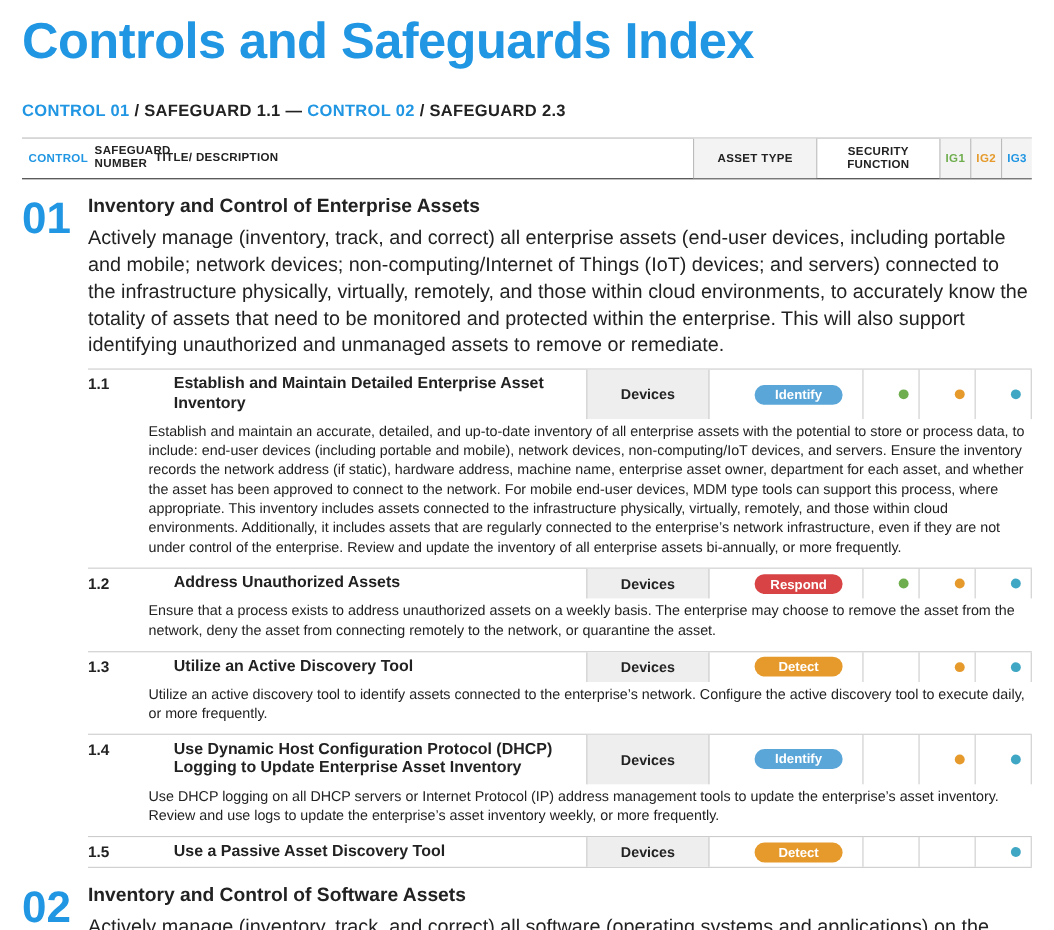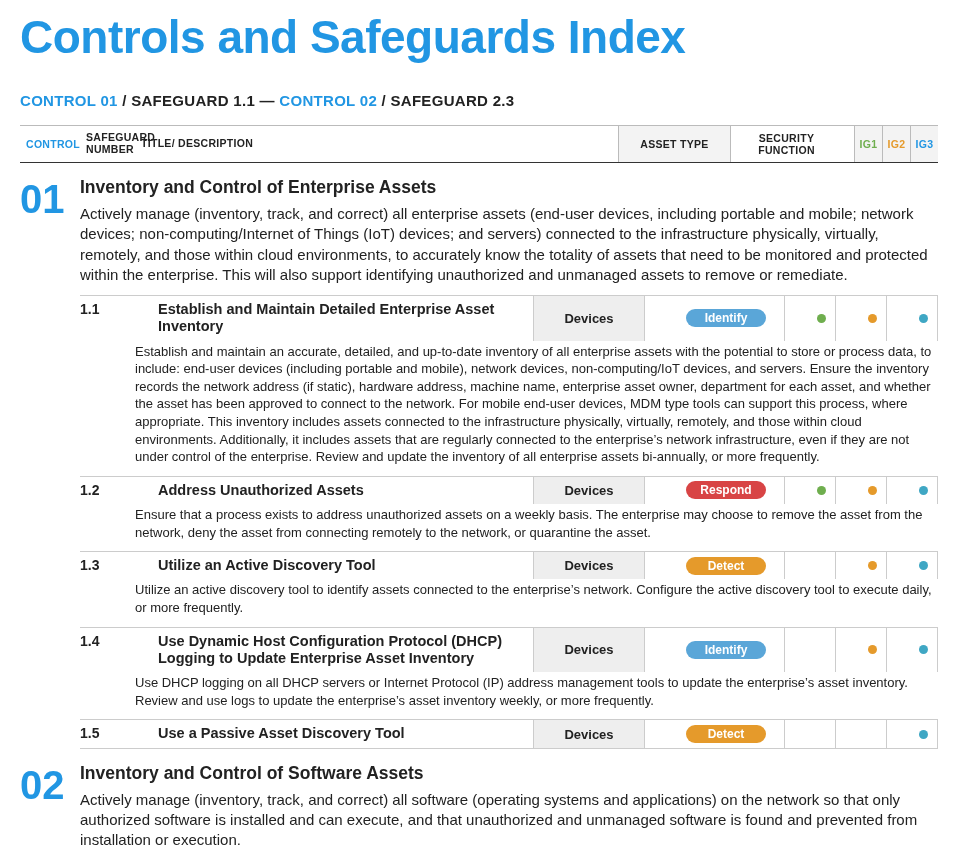--- a/index.html
+++ b/index.html
@@ -37,21 +37,21 @@
     font-weight: 700;
     letter-spacing: 0.3px;
   }
   .header-row > div { padding: 6px 6px; }
   .h-control { width: 60px; color: #2196e3; display:flex; align-items:center;}
   .h-sg { width: 55px; line-height: 1.1; display:flex; align-items:center;}
   .h-title { flex: 1; line-height: 1.1; display:flex; align-items:center;}
   .h-asset { width: 112px; border-left: 1px solid #bbb; background:#f3f3f3; text-align:center; display:flex; align-items:center; justify-content:center;}
   .h-sec { width: 112px; border-left: 1px solid #bbb; text-align:center; display:flex; align-items:center; justify-content:center;}
   .h-ig { width: 28px; border-left: 1px solid #bbb; background:#f3f3f3; text-align:center; display:flex; align-items:center; justify-content:center;}
-  .h-ig.ig1 { color:#6fae4e;margin-left:12px; }
+  .h-ig.ig1 { color:#6fae4e; }
   .h-ig.ig2 { color:#e59a2b; }
   .h-ig.ig3 { color:#2196e3; }
 
   .control-block { display:flex; margin-top: 14px; }
   .control-num {
     width: 60px;
     font-family: "Arial Narrow", Arial, sans-serif;
     font-stretch: condensed;
     font-size: 40px;
     font-weight: 700;
@@ -61,21 +61,21 @@
   }
   .control-body { flex: 1; display:flex; flex-direction:column; }
   .control-title {
     font-family: "Arial Narrow", Arial, sans-serif;
     font-stretch: condensed;
     font-size: 17.5px;
     font-weight: 700;
     margin-bottom: 6px;
   }
   .control-desc {
-    font-size: 15px;
+    font-size: 18px;
     line-height: 1.35;
     margin-bottom: 10px;
   }
 
   .safeguard { border-top: 1px solid #ccc; }
   .safeguard:last-child { border-bottom: 1px solid #ccc; }
   .sg-row {
     display:flex;
     align-items:stretch;
     min-height: 26px;

